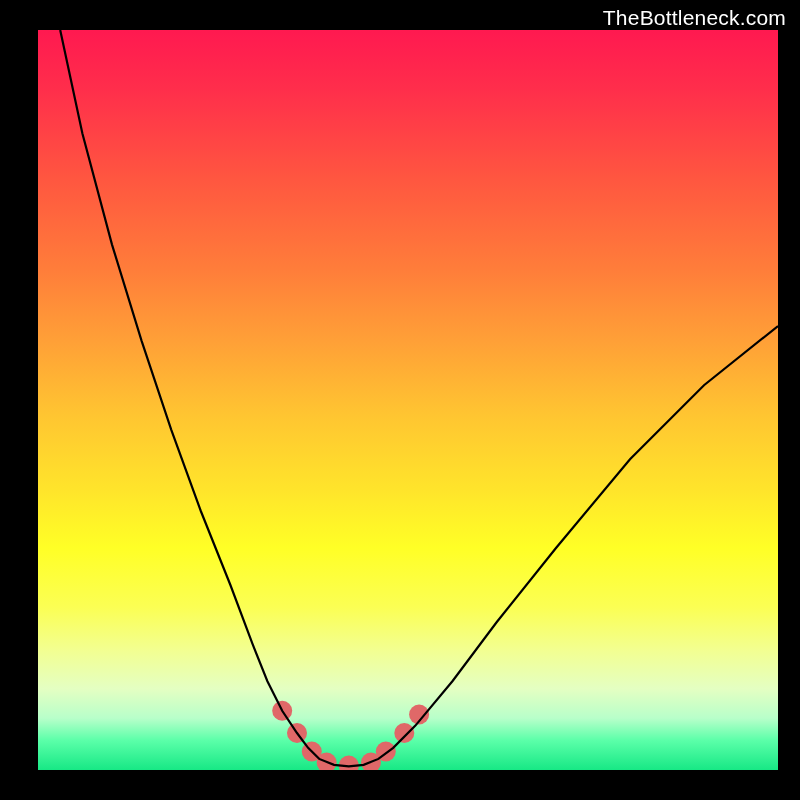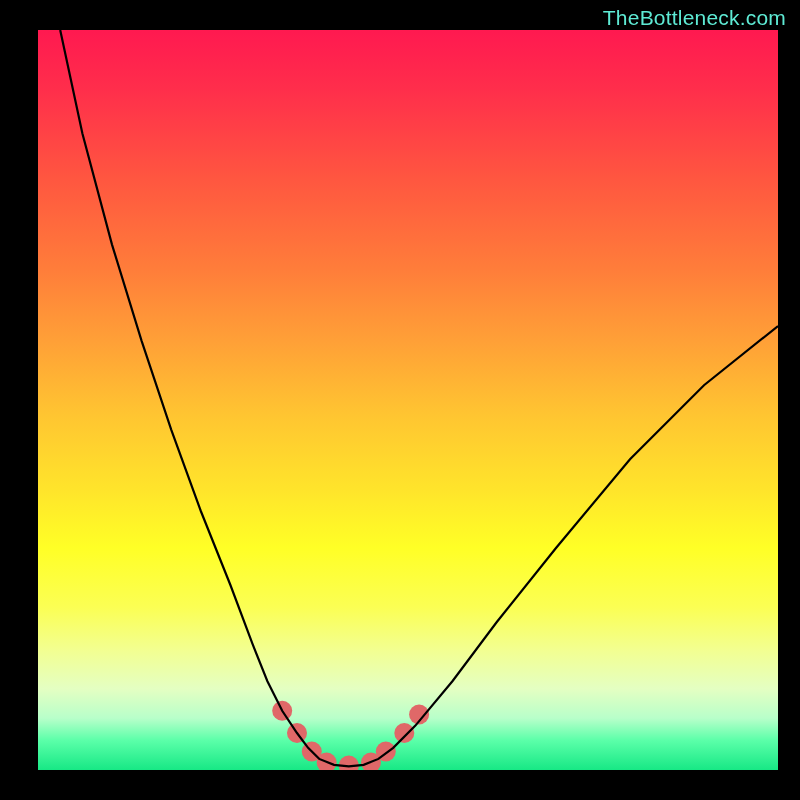--- a/index.html
+++ b/index.html
@@ -41,21 +41,21 @@
       #e4ffc2 89%,
       #b8ffca 93%,
       #5bffa9 96%,
       #17e885 100%
     );
   }
   .watermark {
     position: absolute;
     top: 6px;
     right: 14px;
-    color: #5eead4;
+    color: #ffffff;
     font-size: 21px;
     letter-spacing: 0.2px;
     font-weight: 500;
     user-select: none;
   }
   svg.overlay {
     position: absolute;
     left: 0;
     top: 0;
     width: 740px;

